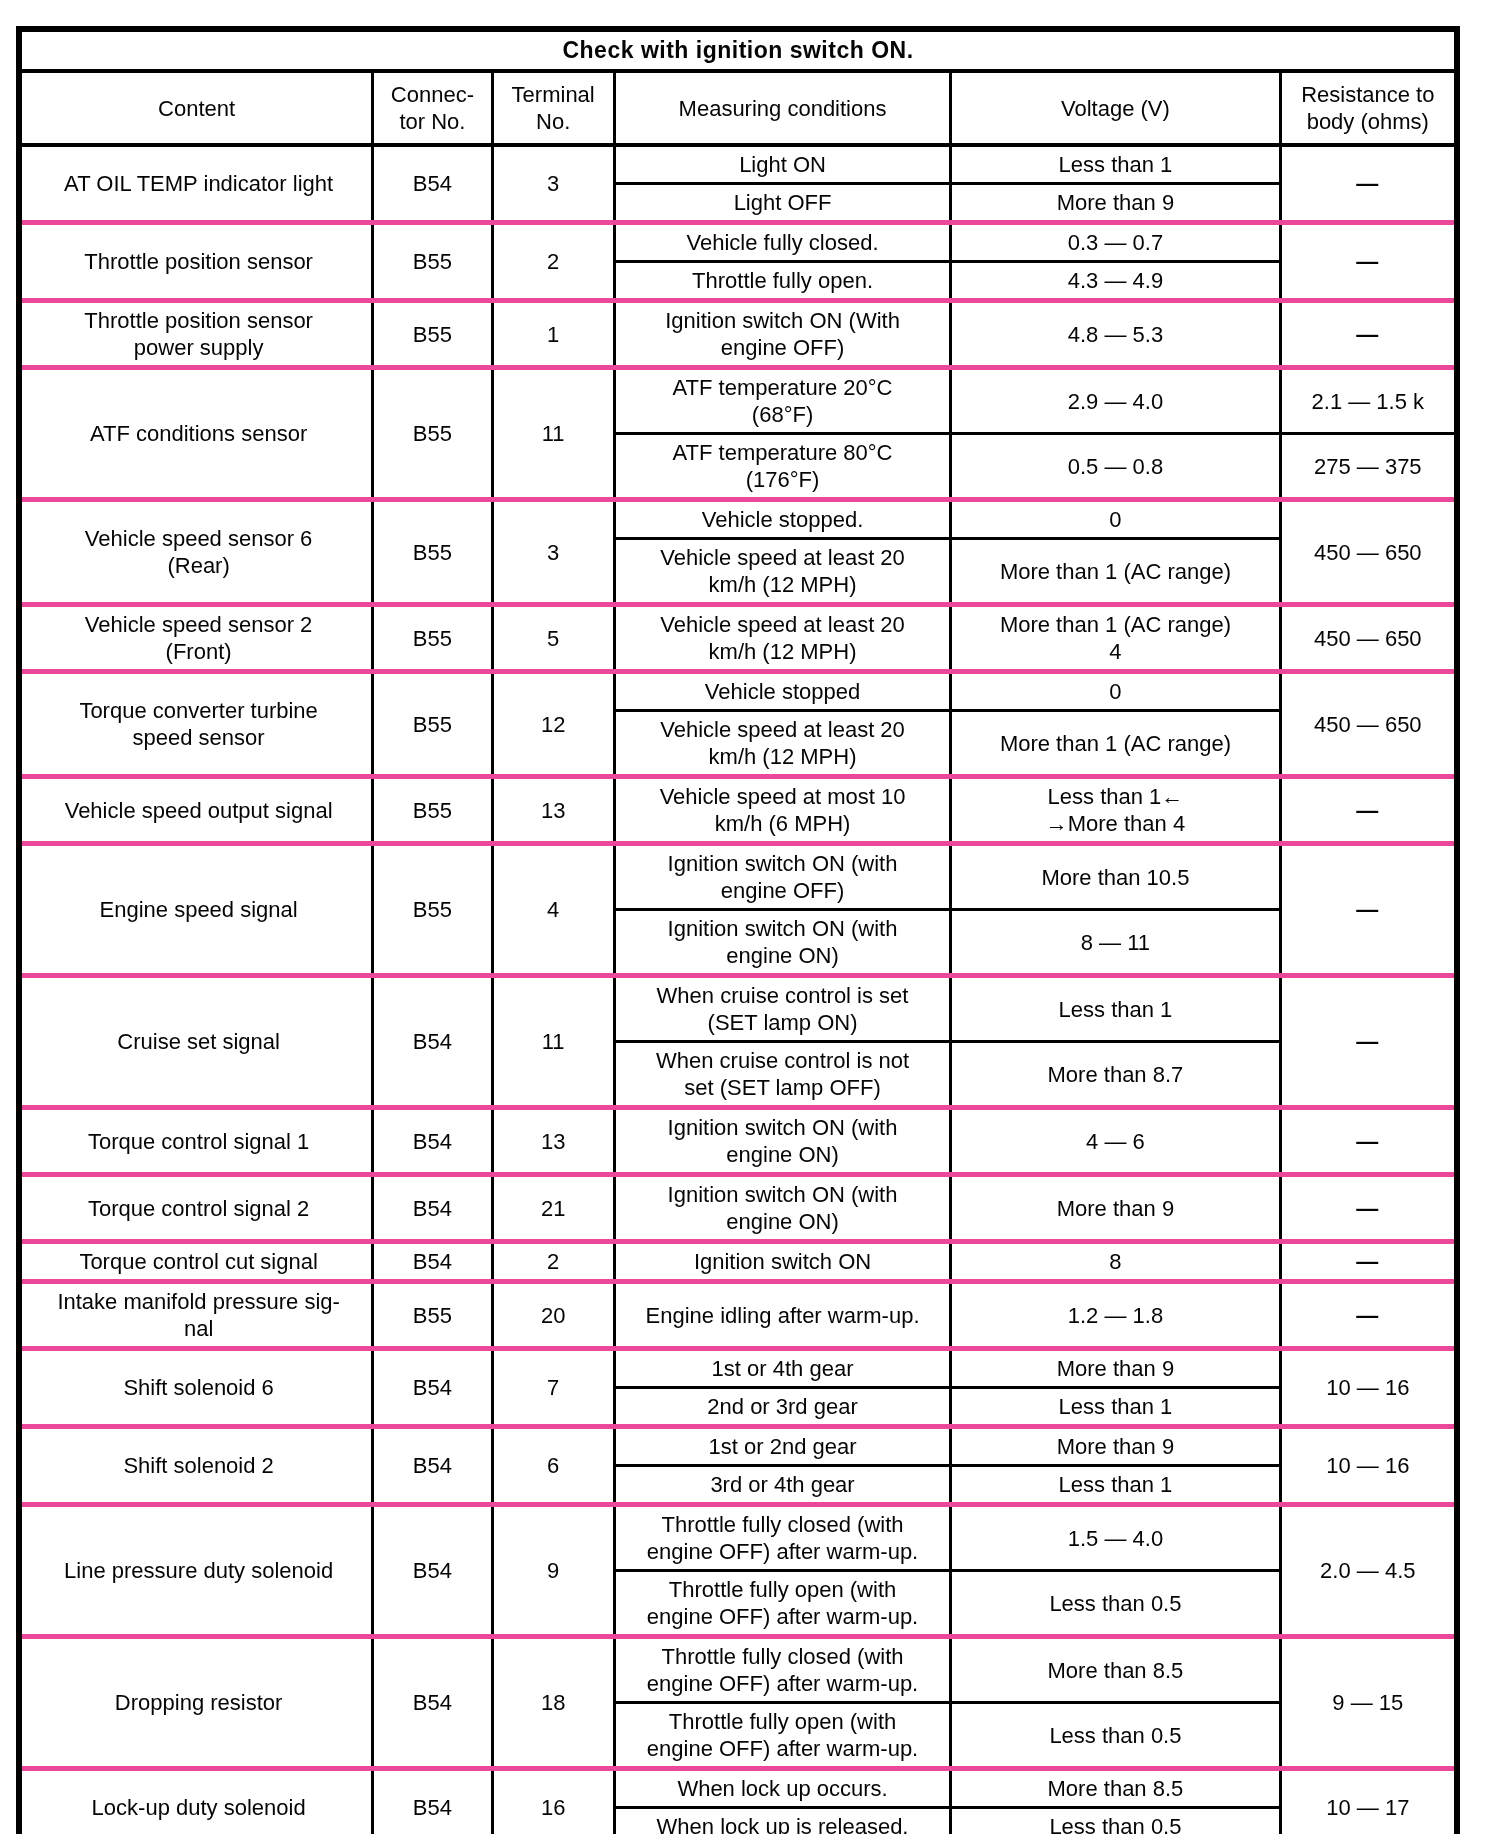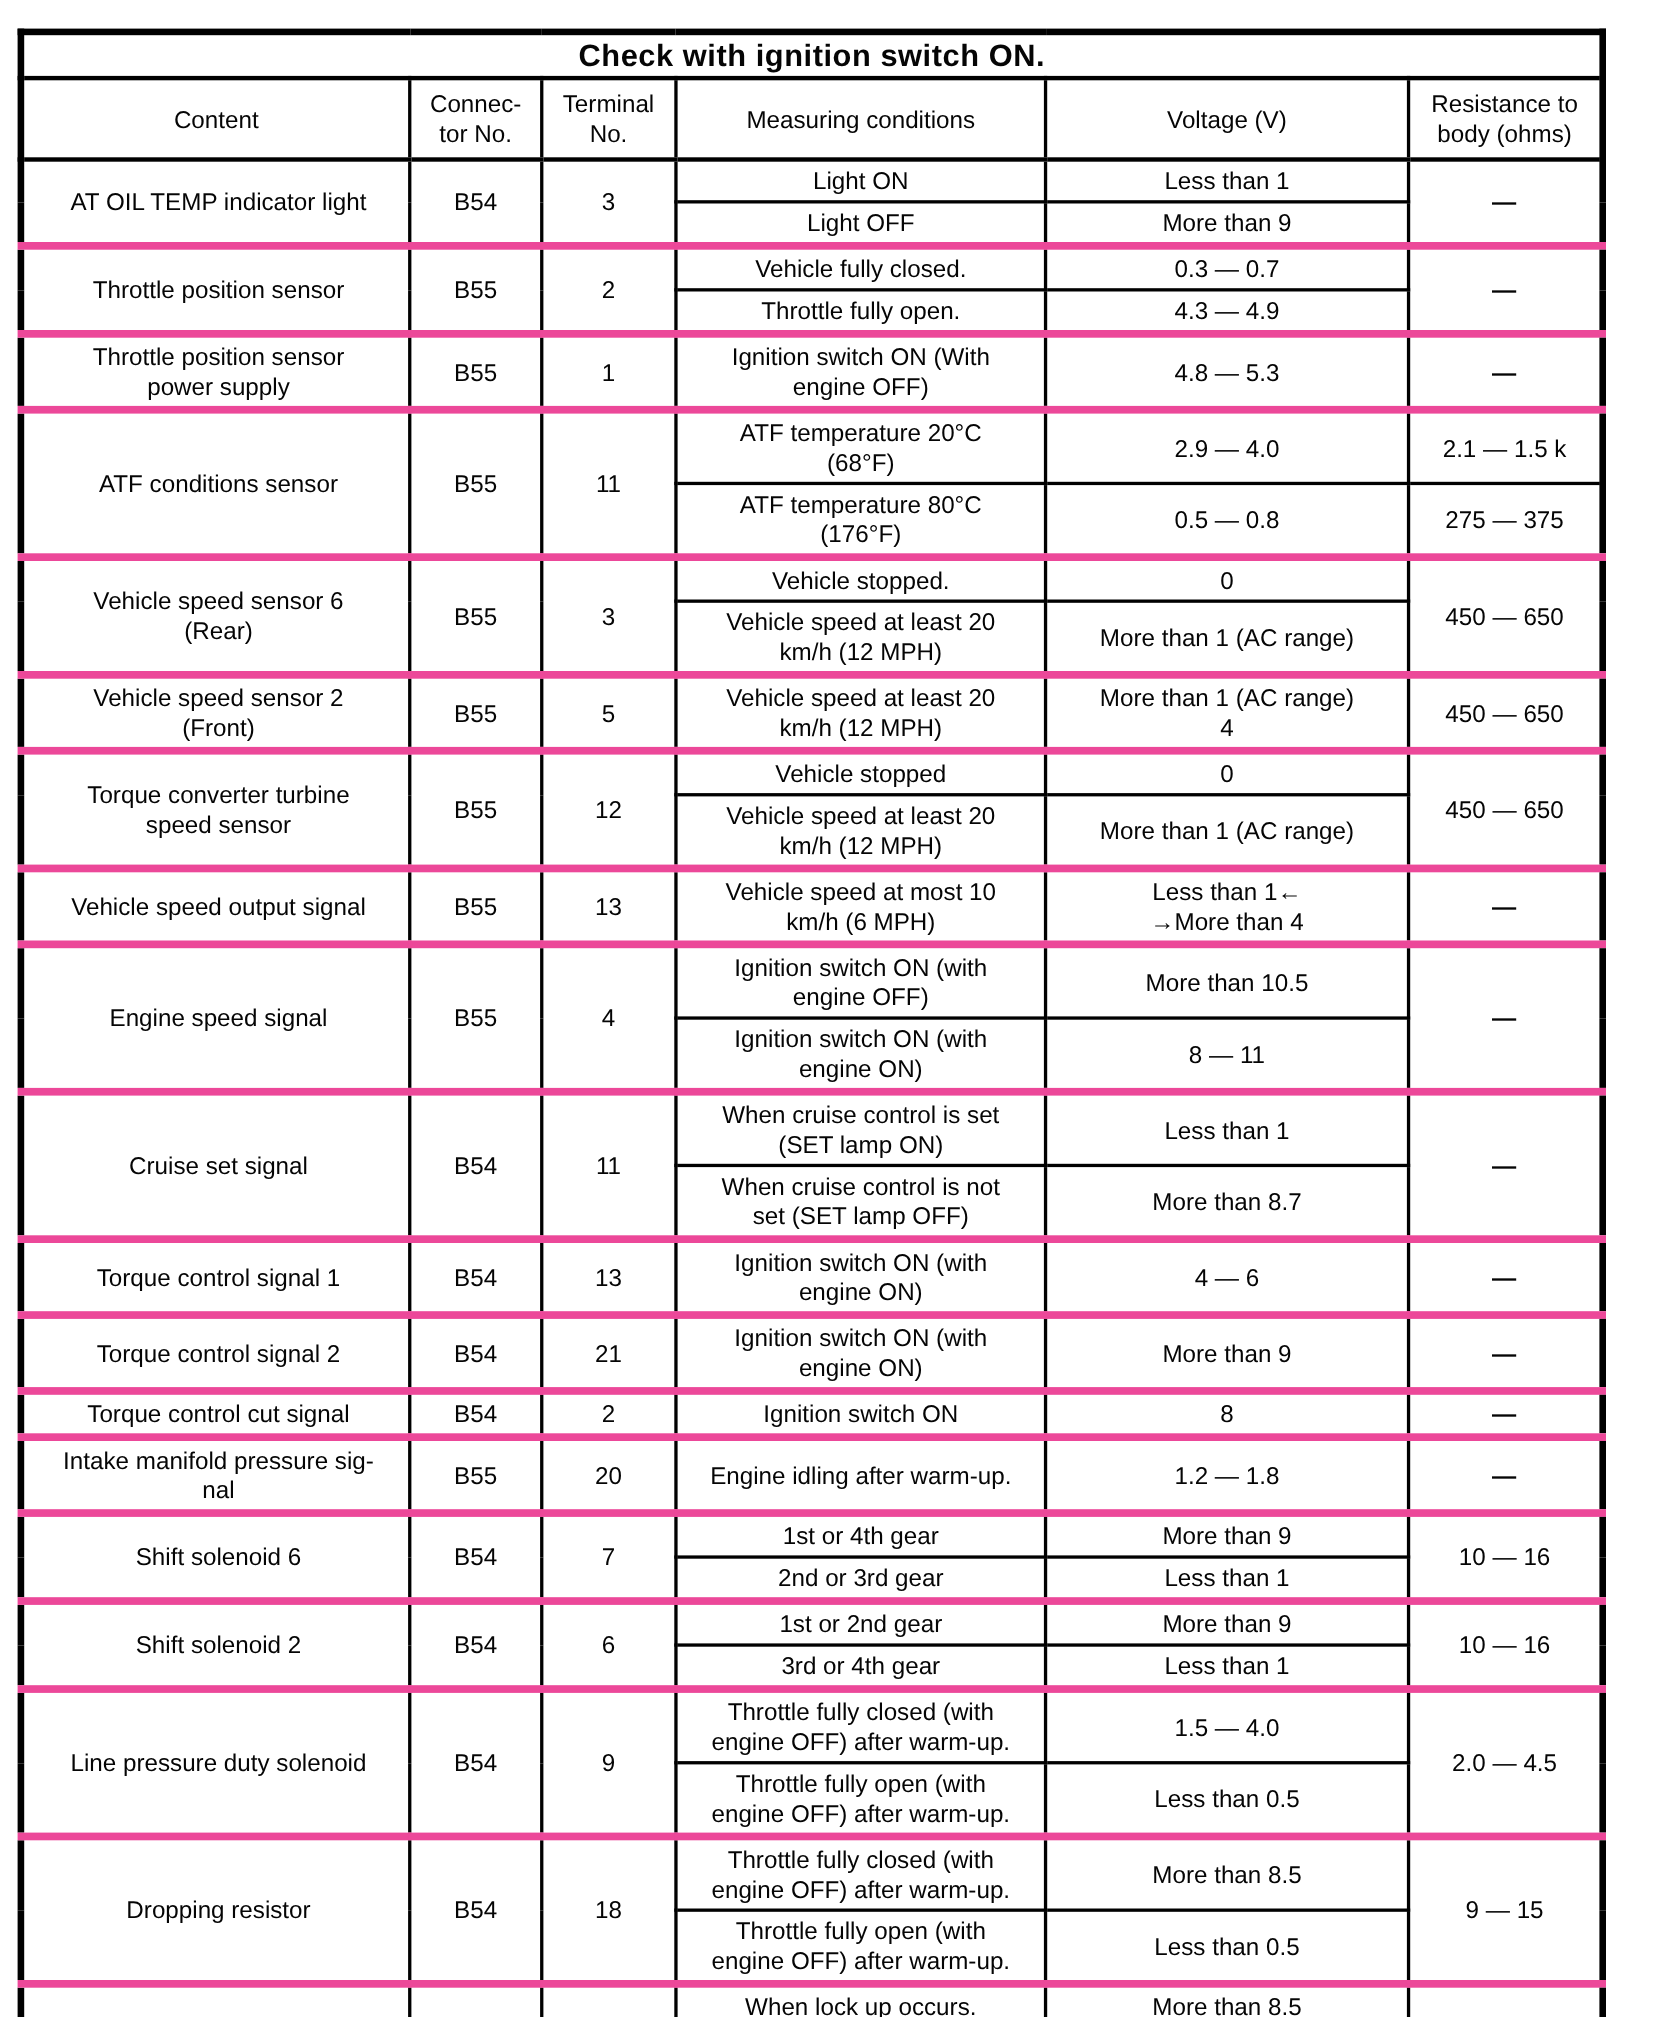--- a/index.html
+++ b/index.html
@@ -29,36 +29,36 @@
     font-size: 22px;
     line-height: 27px;
     padding: 4px 6px;
     vertical-align: middle;
     text-align: center;
     white-space: pre-line;
     overflow: hidden;
   }
   .spec-table tr.title-row th {
     font-weight: bold;
-    font-size: 28px;
+    font-size: 23px;
     padding: 5px 6px;
     border-bottom-width: 4px;
     letter-spacing: 0.5px;
   }
   .spec-table tr.header-row th {
     font-weight: normal;
     padding: 8px 4px;
     border-bottom-width: 4px;
   }
   .spec-table td.content {
     text-align: center;
     padding-left: 10px;
   }
   .spec-table tbody tr.grp {
-    border-bottom: 7px solid #ec4899;
+    border-bottom: 5px solid #ec4899;
   }
   .spec-table td.dash {
     font-weight: bold;
     letter-spacing: 1px;
   }
 </style>
 </head>
 <body>
 
 <div class="page">

